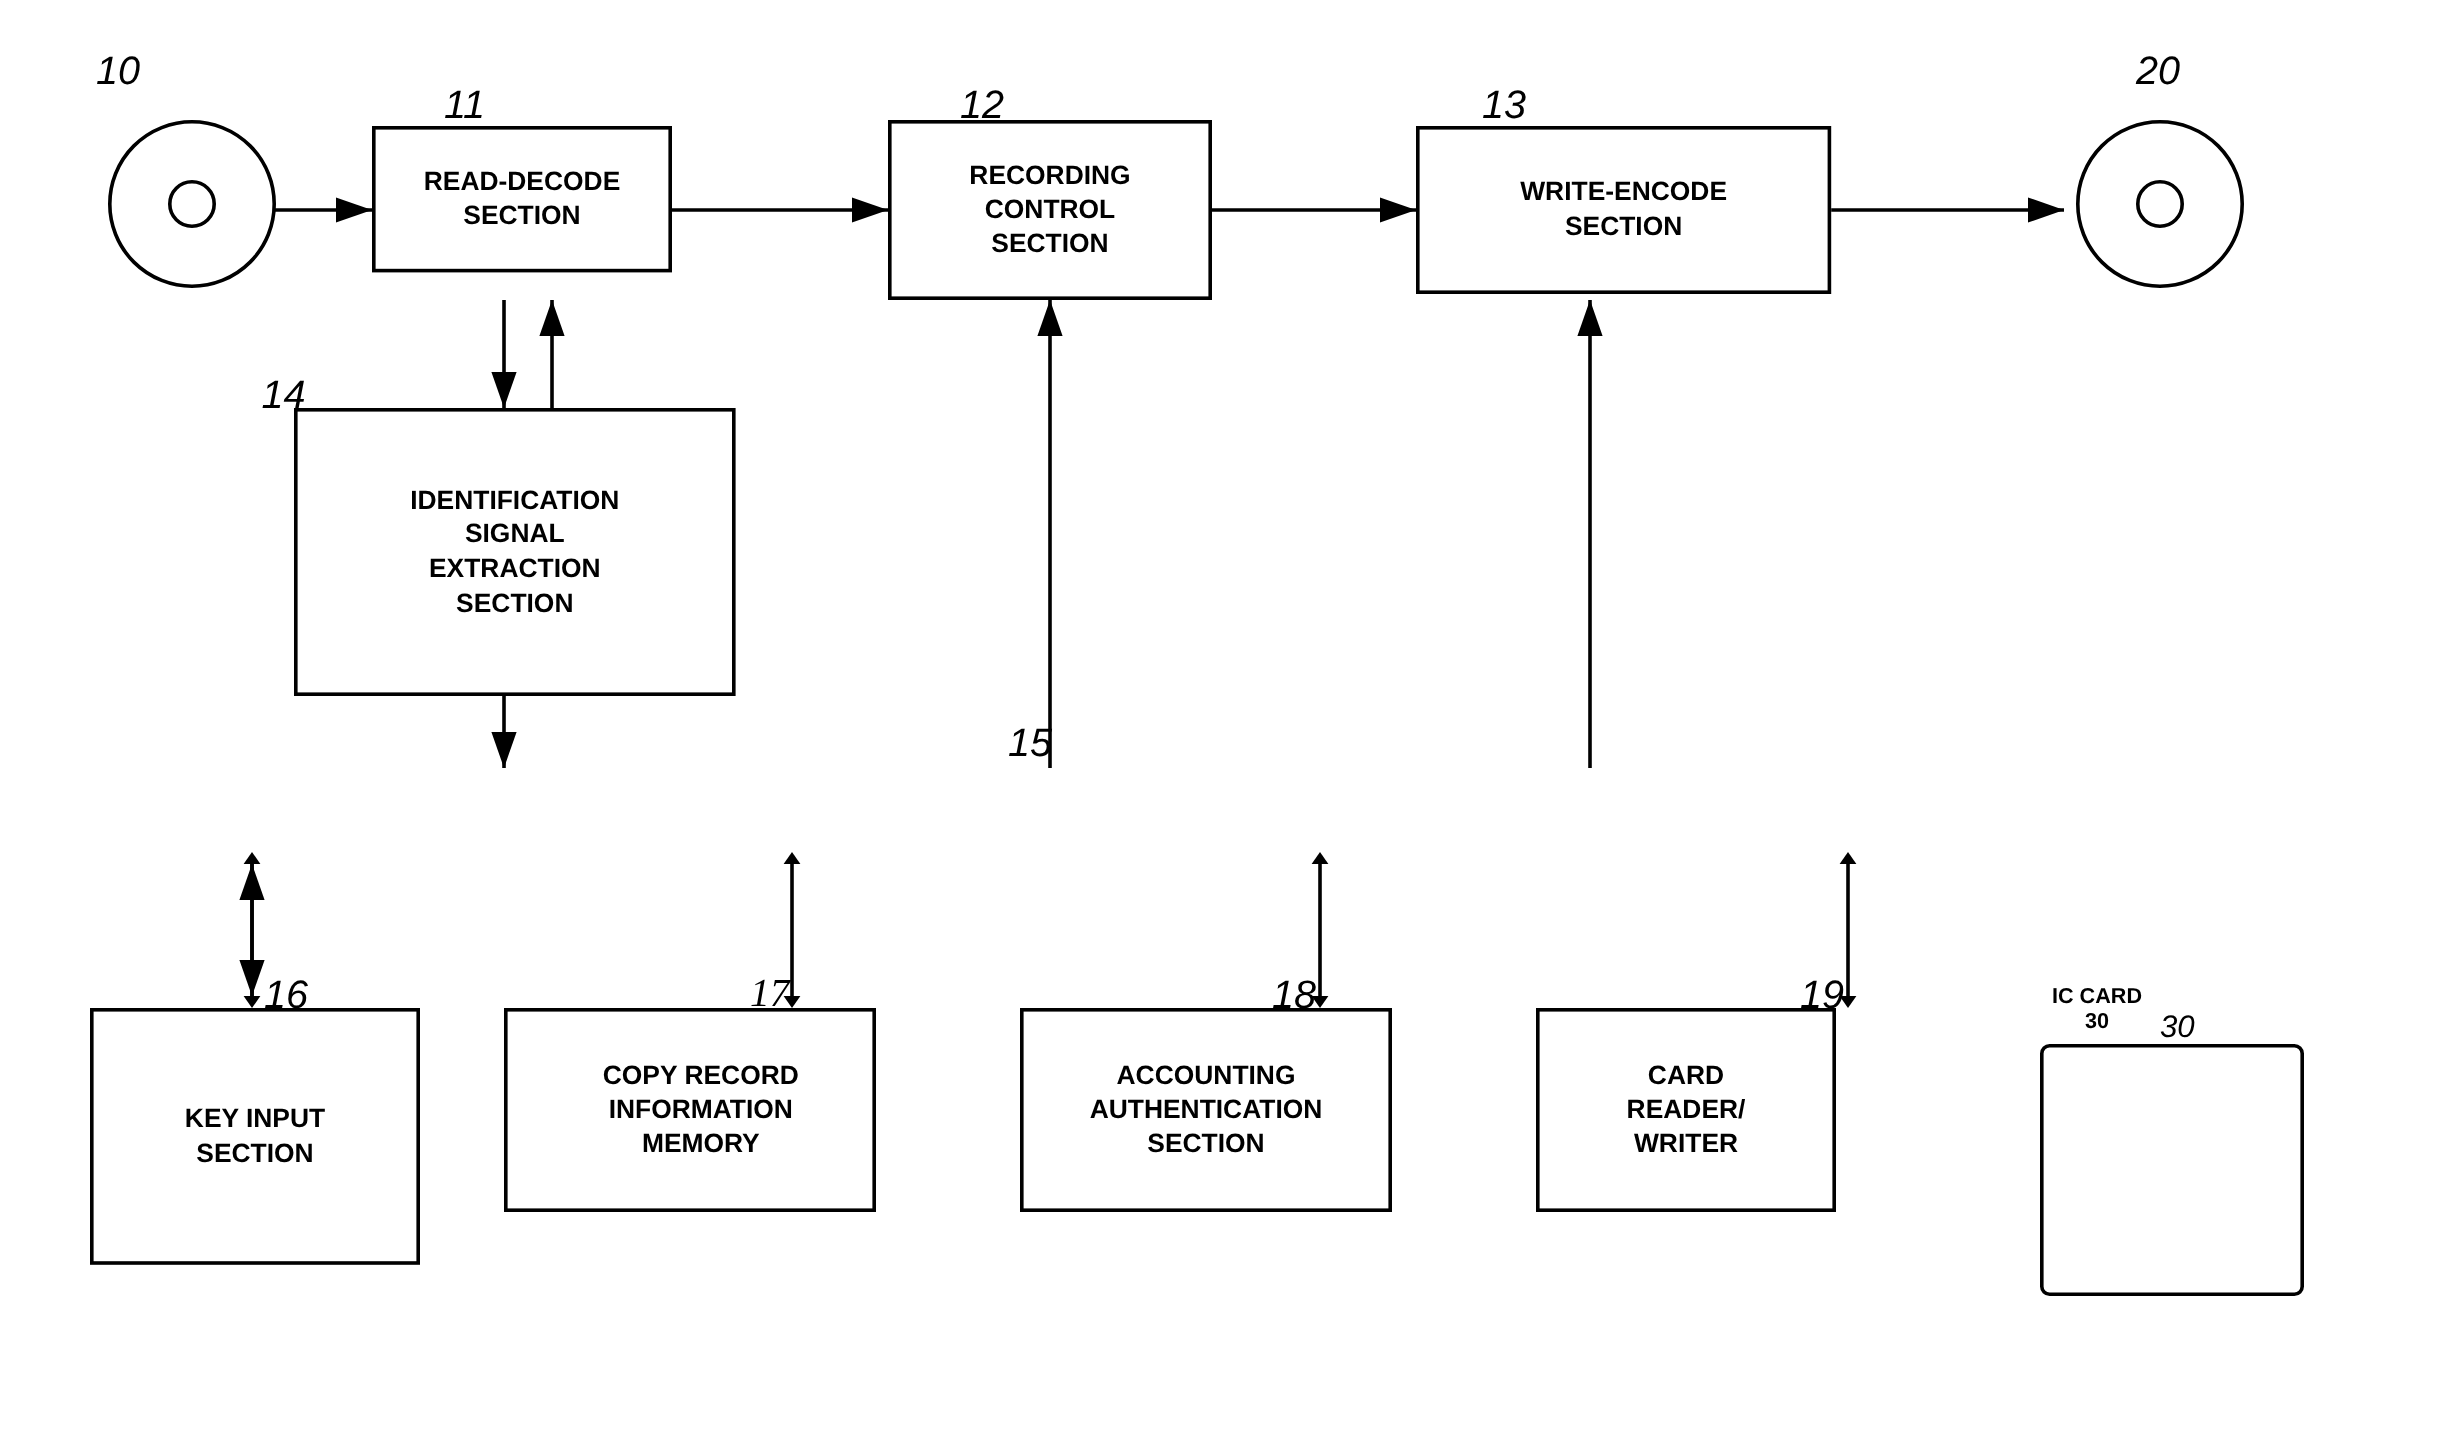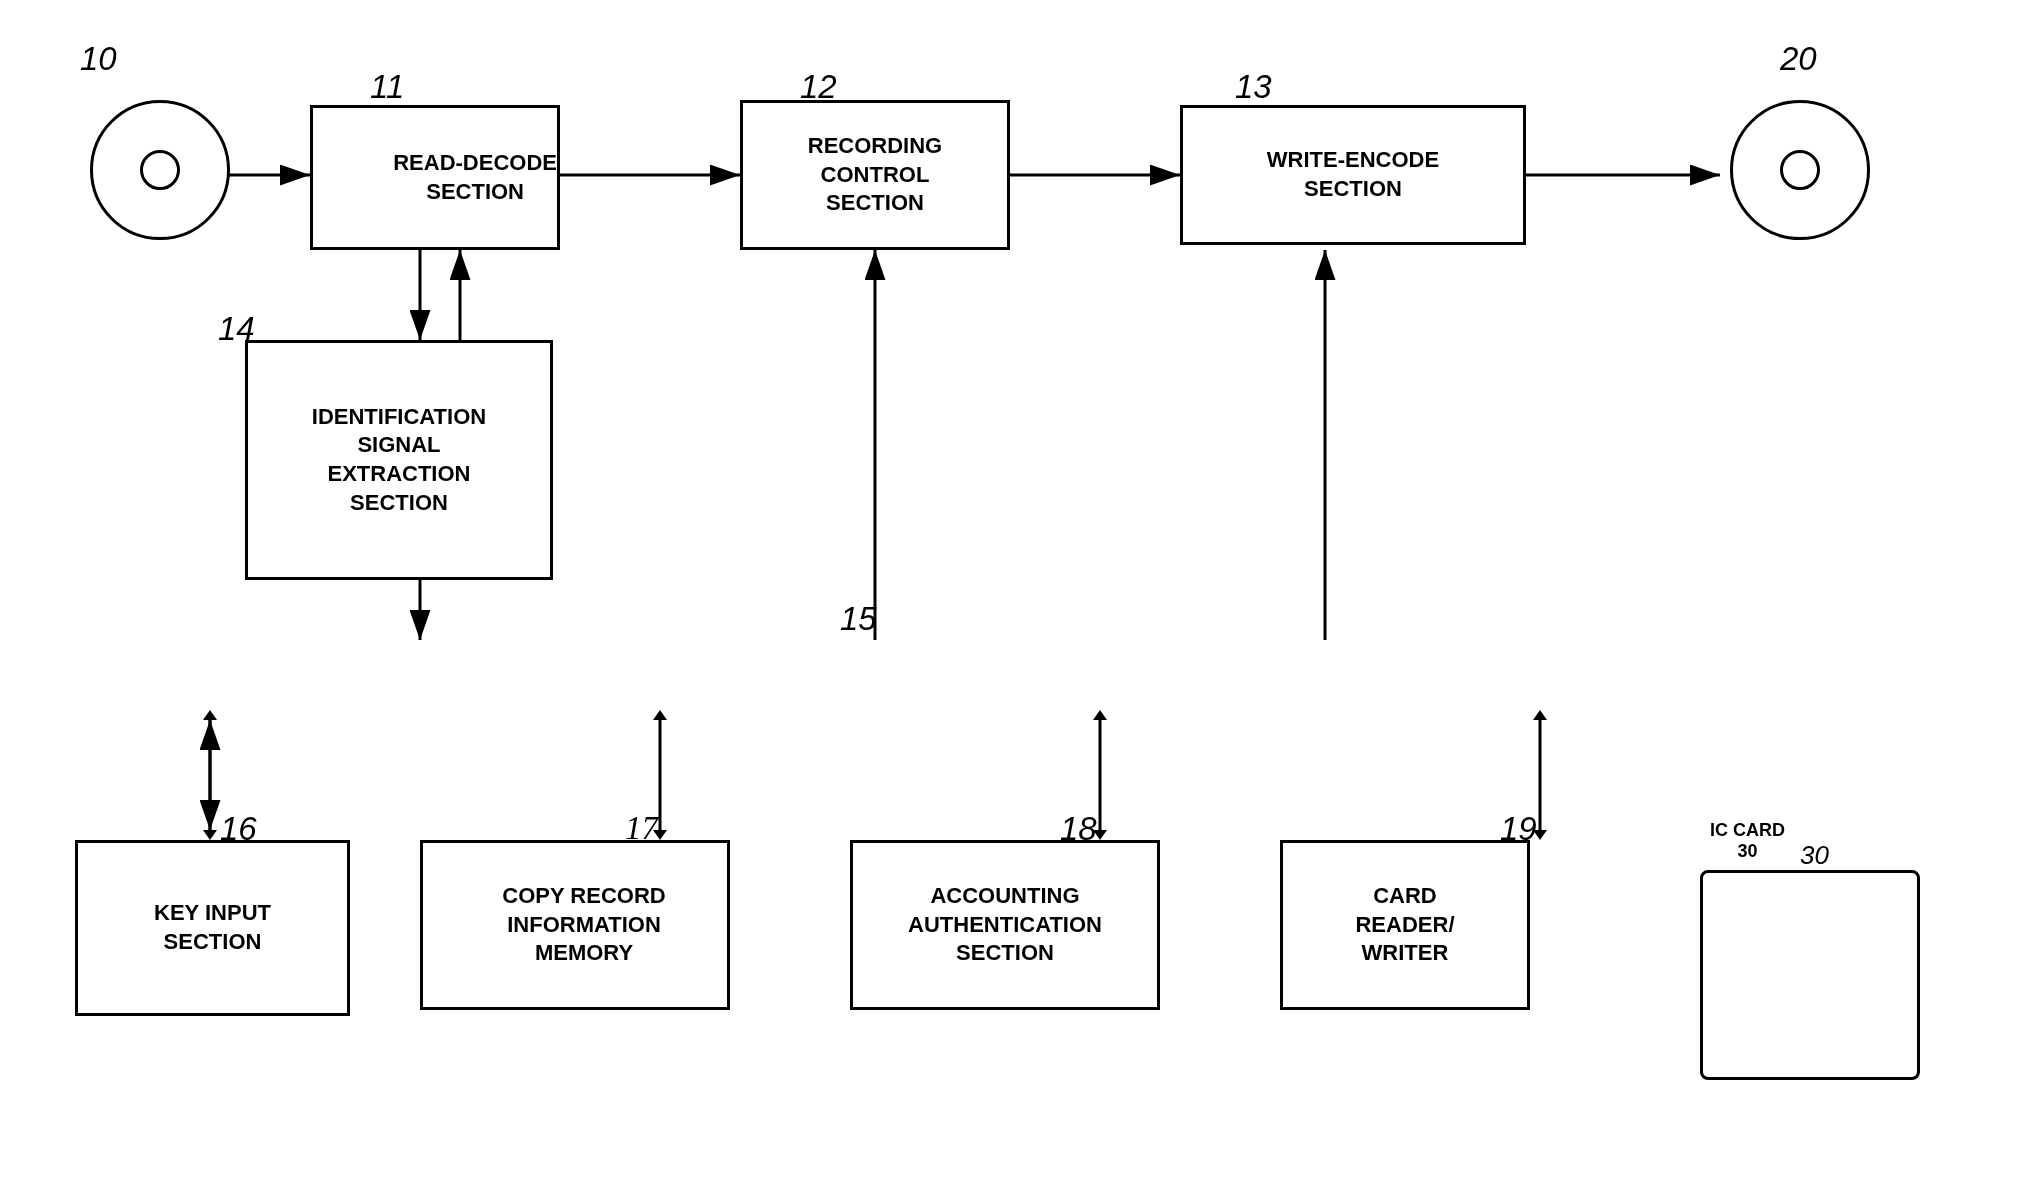--- a/index.html
+++ b/index.html
@@ -140,38 +140,38 @@
   <span class="label" style="left:1500px; top:810px;">19</span>
 
   <div class="circle" style="left:90px; top:100px; width:140px; height:140px;">
     <div class="circle-inner"></div>
   </div>
 
   <div class="circle" style="left:1730px; top:100px; width:140px; height:140px;">
     <div class="circle-inner"></div>
   </div>
 
-  <div class="block" style="left:310px; top:105px; width:250px; height:145px;justify-content:flex-end;">
+  <div class="block" style="left:310px; top:105px; width:250px; height:122px;">
     <span>READ-DECODE<br>SECTION</span>
   </div>
 
   <div class="block" style="left:740px; top:100px; width:270px; height:150px;">
     <span>RECORDING<br>CONTROL<br>SECTION</span>
   </div>
 
   <div class="block" style="left:1180px; top:105px; width:346px; height:140px;">
     <span>WRITE-ENCODE<br>SECTION</span>
   </div>
 
-  <div class="block" style="left:245px; top:340px; width:308px; height:240px;">
+  <div class="block" style="left:245px; top:340px; width:368px; height:240px;">
     <span>IDENTIFICATION<br>SIGNAL<br>EXTRACTION<br>SECTION</span>
   </div>
 
 
-  <div class="block" style="left:75px; top:840px; width:275px; height:176px;">
+  <div class="block" style="left:75px; top:840px; width:275px; height:214px;">
     <span>KEY INPUT<br>SECTION</span>
   </div>
 
   <div class="block" style="left:420px; top:840px; width:310px; height:170px;padding-left:18px;">
     <span>COPY RECORD<br>INFORMATION<br>MEMORY</span>
   </div>
 
   <div class="block" style="left:850px; top:840px; width:310px; height:170px;">
     <span>ACCOUNTING<br>AUTHENTICATION<br>SECTION</span>
   </div>

